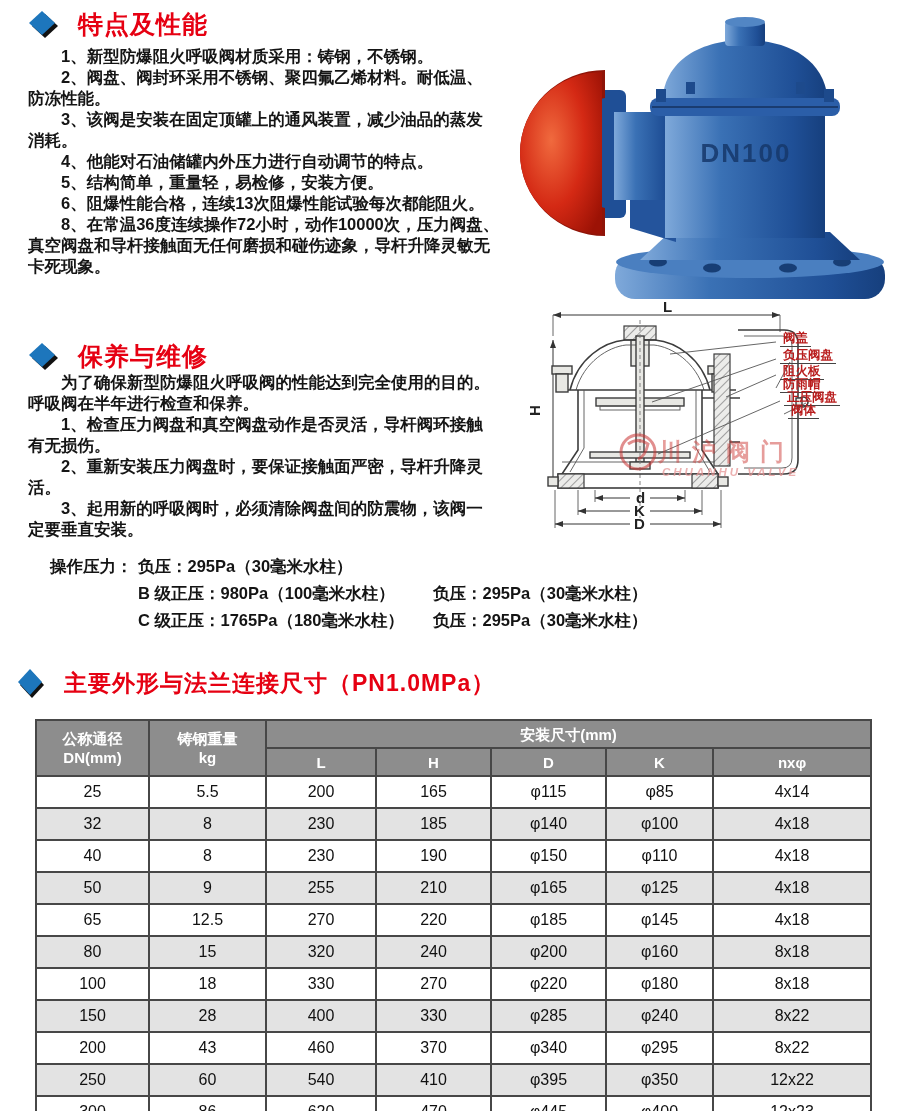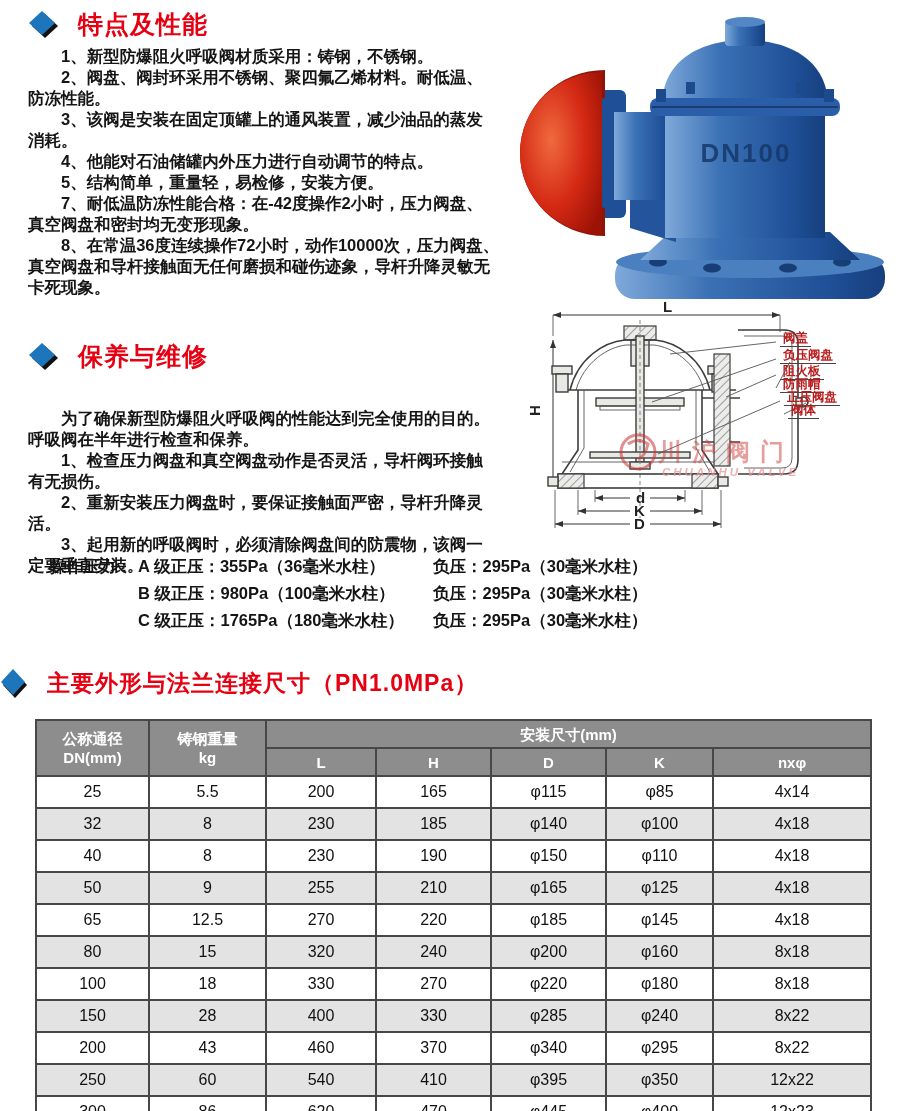--- a/index.html
+++ b/index.html
@@ -58,50 +58,48 @@
   </div>
 
   <div class="textcol" style="top:46px;">
       <p class="para">1、新型防爆阻火呼吸阀材质采用：铸钢，不锈钢。</p>
       <p class="para">2、阀盘、阀封环采用不锈钢、聚四氟乙烯材料。耐低温、
 防冻性能。</p>
       <p class="para">3、该阀是安装在固定顶罐上的通风装置，减少油品的蒸发
 消耗。</p>
       <p class="para">4、他能对石油储罐内外压力进行自动调节的特点。</p>
       <p class="para">5、结构简单，重量轻，易检修，安装方便。</p>
-      <p class="para">7、耐低温防冻性能合格：在-42度操作2小时，压力阀盘、
-真空阀盘和密封均无变形现象。</p>
+      <p class="para">6、阻爆性能合格，连续13次阻爆性能试验每次都能阻火。</p>
       <p class="para">8、在常温36度连续操作72小时，动作10000次，压力阀盘、
 真空阀盘和导杆接触面无任何磨损和碰伤迹象，导杆升降灵敏无
 卡死现象。</p>
     </div>
 
   <div class="sec-head" style="left:28px;top:340px;align-items:center;">
     <svg width="30" height="28" viewBox="0 0 30 28">
       <polygon points="17,3 30,15 17,27 4,15" fill="#111"></polygon>
       <polygon points="14,0 27,12 14,24 1,12" fill="#1d76bc"></polygon>
     </svg>
     <span class="sec-title">保养与维修</span>
   </div>
 
-  <div class="textcol" style="top:408px;">
+  <div class="textcol" style="top:372px;">
       <p class="para">为了确保新型防爆阻火呼吸阀的性能达到完全使用的目的。
 呼吸阀在半年进行检查和保养。</p>
       <p class="para">1、检查压力阀盘和真空阀盘动作是否灵活，导杆阀环接触
 有无损伤。</p>
       <p class="para">2、重新安装压力阀盘时，要保证接触面严密，导杆升降灵
 活。</p>
       <p class="para">3、起用新的呼吸阀时，必须清除阀盘间的防震物，该阀一
 定要垂直安装。</p>
     </div>
 
   <div class="pressure">
       <div class="prow">
         <span class="plabel">操作压力：</span>
-        <span class="ppos">A 级正压：355Pa（36毫米水柱）</span>
         <span class="pneg">负压：295Pa（30毫米水柱）</span>
       </div>
       <div class="prow">
         <span class="plabel"></span>
         <span class="ppos">B 级正压：980Pa（100毫米水柱）</span>
         <span class="pneg">负压：295Pa（30毫米水柱）</span>
       </div>
       <div class="prow">
         <span class="plabel"></span>
         <span class="ppos">C 级正压：1765Pa（180毫米水柱）</span>
@@ -260,21 +258,21 @@
     <div id="callouts">
         <span class="callout" style="left: 280px; top: 30px;">阀盖</span>
         <span class="callout" style="left: 280px; top: 47px;">负压阀盘</span>
         <span class="callout" style="left: 280px; top: 63px;">阻火板</span>
         <span class="callout" style="left: 280px; top: 76px;">防雨帽</span>
         <span class="callout" style="left: 284px; top: 89px;">正压阀盘</span>
         <span class="callout" style="left: 288px; top: 102px;">阀体</span>
       </div>
   </div>
 
-  <div class="sec-head" style="left:1px;top:668px;justify-content:space-between;">
+  <div class="sec-head" style="left:18px;top:668px;justify-content:space-between;">
     <svg width="26" height="30" viewBox="0 0 26 30">
       <polygon points="14,3 26,16 14,29 2,16" fill="#111"></polygon>
       <polygon points="12,0 24,13 12,26 0,13" fill="#1d76bc"></polygon>
     </svg>
     <span class="sec-title" style="font-size:23px;">主要外形与法兰连接尺寸（PN1.0MPa）</span>
   </div>
 
   <div class="tbl-wrap">
     <table>
       <colgroup>

